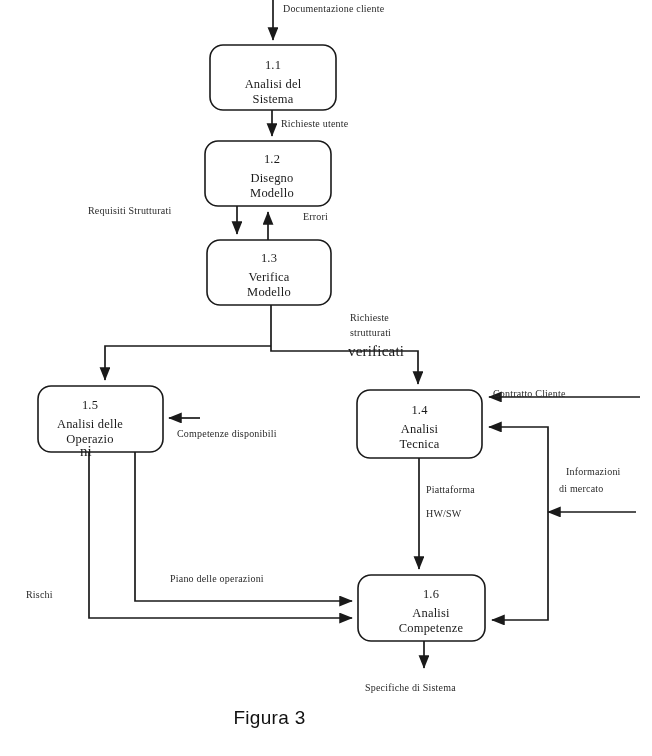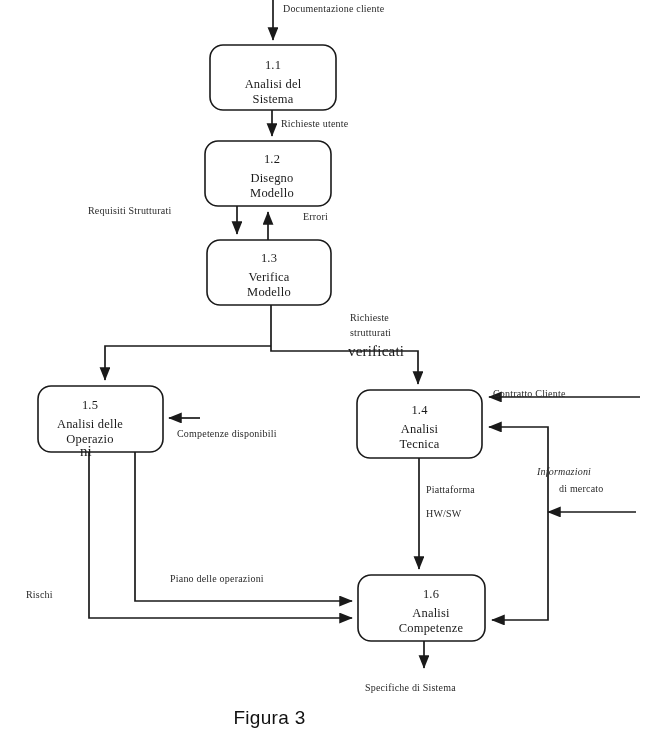--- a/index.html
+++ b/index.html
@@ -164,21 +164,21 @@
   <div class="edge-label" style="left:88px; top:203px;">Requisiti Strutturati</div>
   <div class="edge-label" style="left:303px; top:209px;">Errori</div>
 
   <div class="edge-label center" style="left:350px; top:310px;">Richieste</div>
   <div class="edge-label center" style="left:350px; top:325px;">strutturati</div>
   <div class="edge-label big" style="left:348px; top:344px;">verificati</div>
 
   <div class="edge-label" style="left:177px; top:426px;">Competenze disponibili</div>
   <div class="edge-label" style="left:493px; top:386px;">Contratto Cliente</div>
 
-  <div class="edge-label" style="left:537px; top:464px;font-style:italic;">Informazioni</div>
+  <div class="edge-label" style="left:566px; top:464px;">Informazioni</div>
   <div class="edge-label" style="left:559px; top:481px;">di mercato</div>
 
   <div class="edge-label" style="left:426px; top:482px;">Piattaforma</div>
   <div class="edge-label" style="left:426px; top:506px;">HW/SW</div>
 
   <div class="edge-label" style="left:170px; top:571px;">Piano delle operazioni</div>
   <div class="edge-label" style="left:26px; top:587px;">Rischi</div>
 
   <div class="edge-label" style="left:365px; top:680px;">Specifiche di Sistema</div>
 

